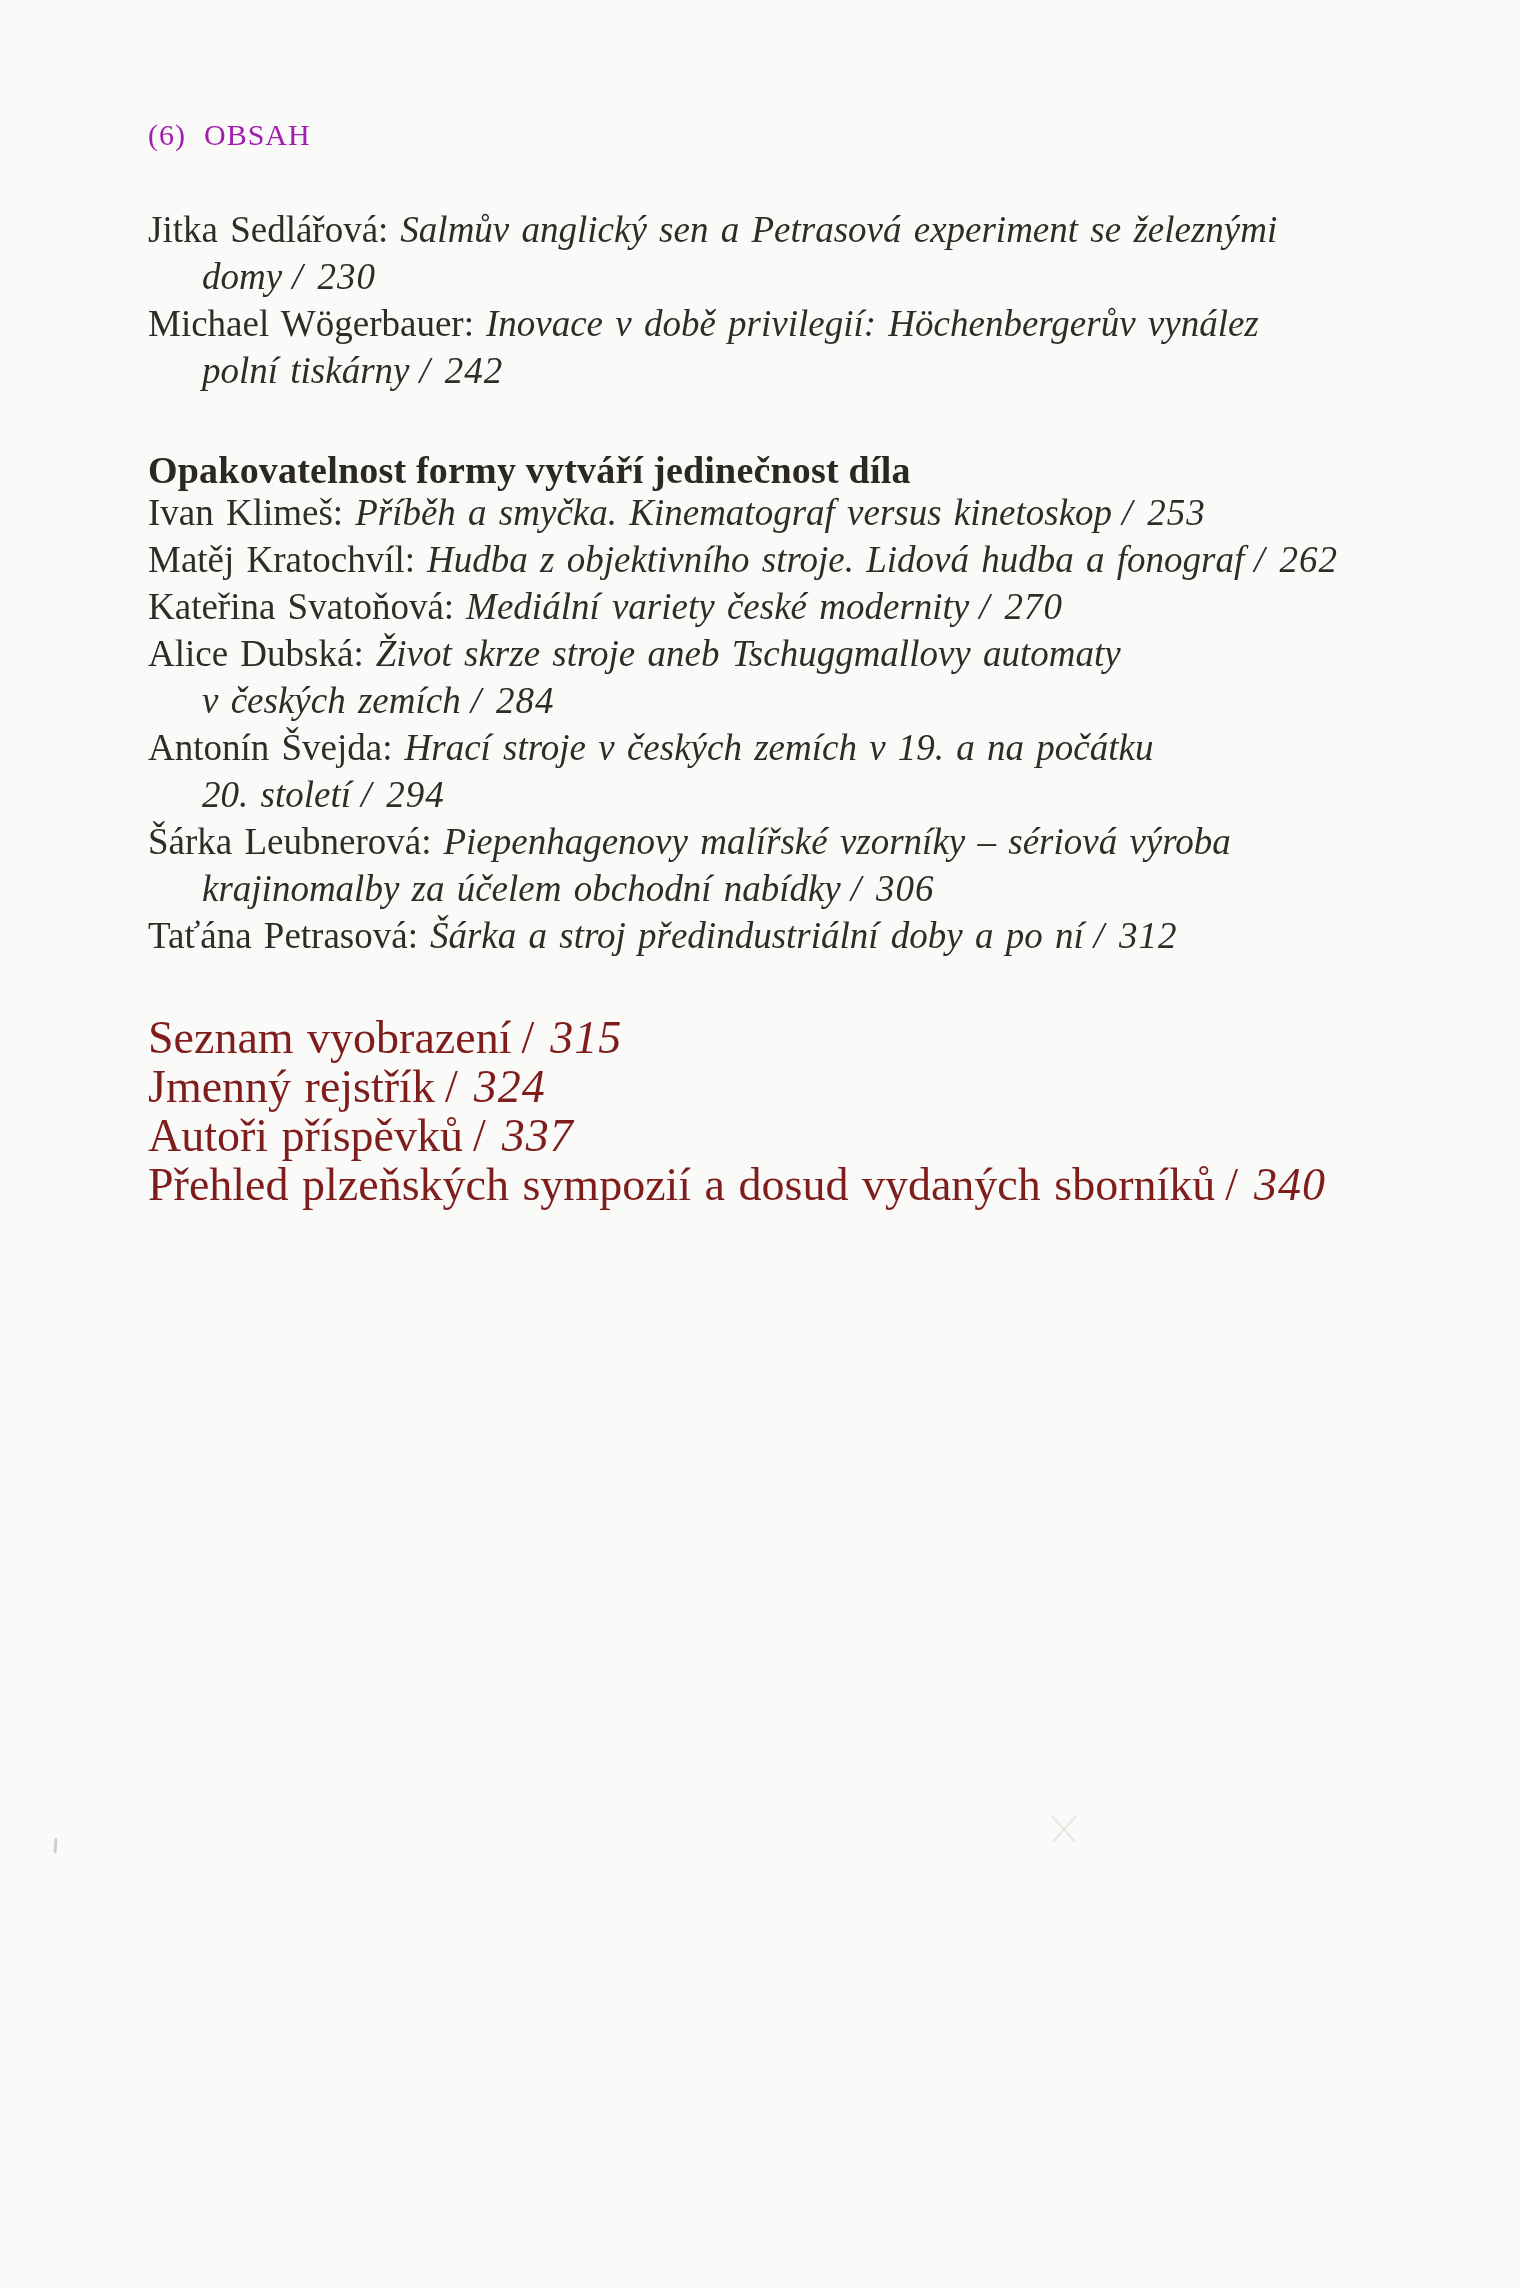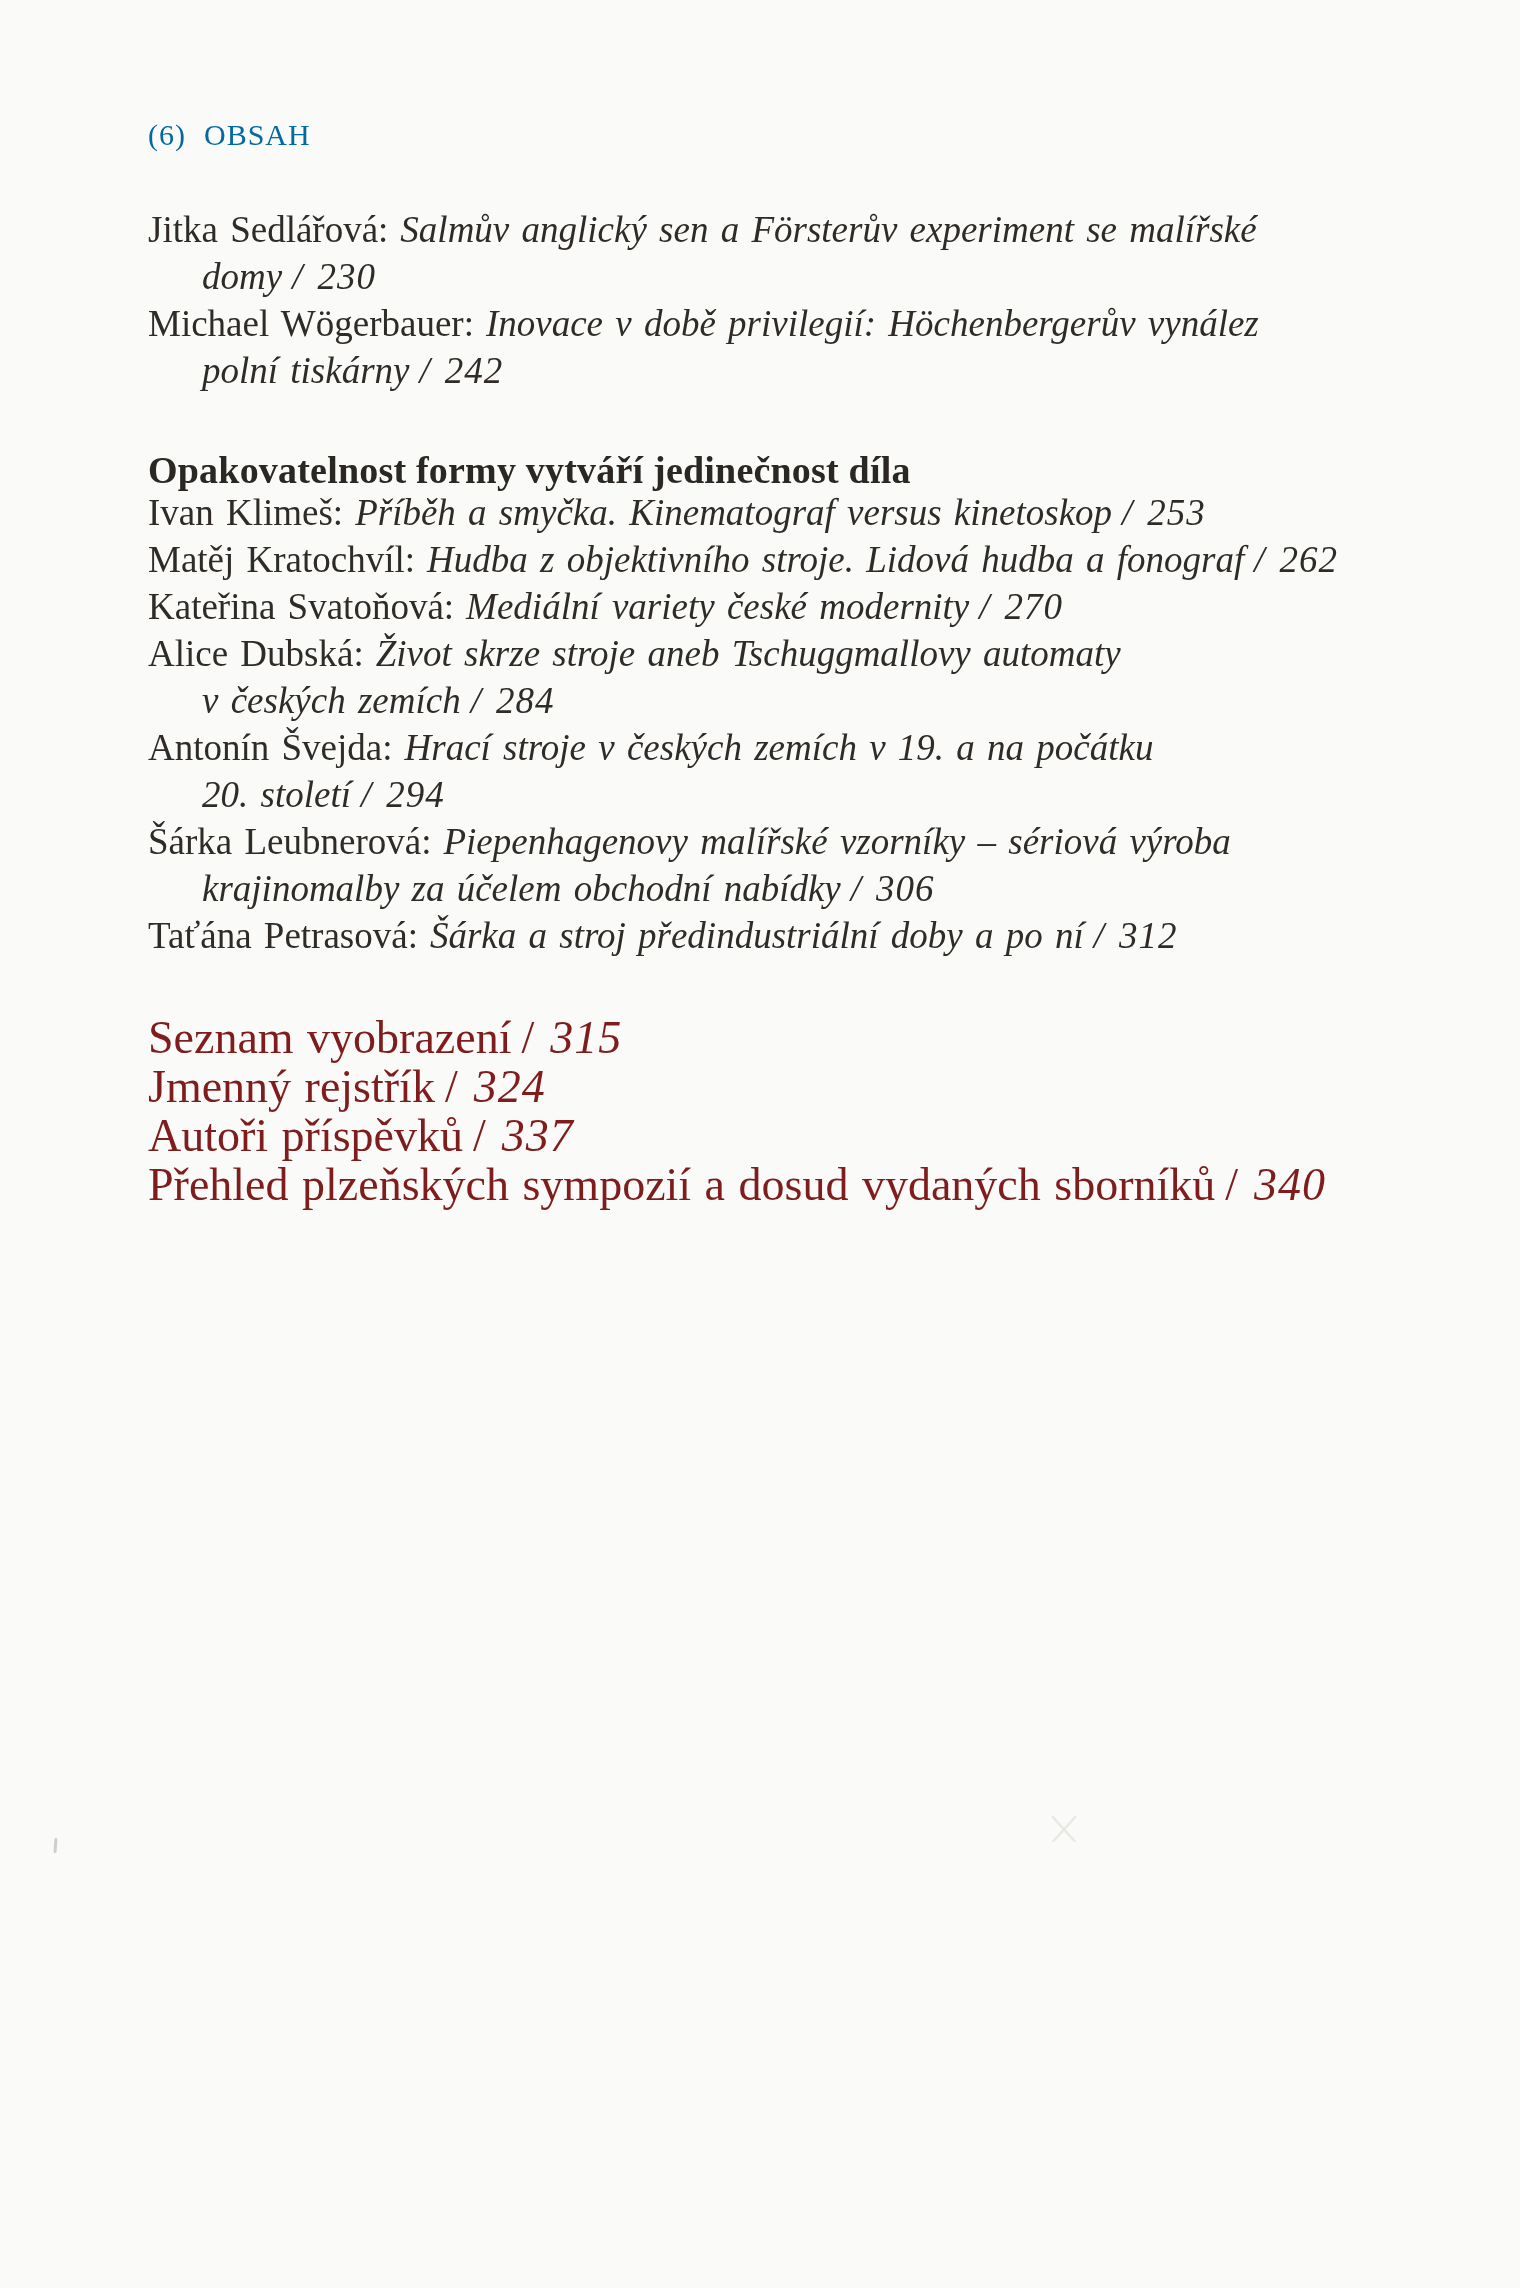--- a/index.html
+++ b/index.html
@@ -9,21 +9,21 @@
     margin:0 auto;
     background:#fafaf8;
     font-family:"Liberation Serif","DejaVu Serif",serif;
     color:#2f2b27;
     overflow:hidden;
   }
   
   .running-head{
     position:absolute;left:148px;top:118px;
     font-size:30px;line-height:34px;
-    letter-spacing:1px;color:#0369a1;
+    letter-spacing:1px;color:#a21caf;
     white-space:nowrap;
   }
   .running-head .folio{margin-right:18px;}
   
   .toc-block{position:absolute;left:148px;width:1340px;}
   .block1{top:206px;}
   .block2{top:489px;}
   .line{
     height:47px;line-height:47px;
     font-size:37px;white-space:nowrap;
@@ -67,21 +67,21 @@
 <body>
 
 <div class="page">
 
   <header class="running-head">
     <span class="folio">(6)</span><span>OBSAH</span>
   </header>
 
   <div class="toc-block block1">
     <div class="line">
-      <span class="author">Jitka Sedlářová:</span><span class="title">Salmův anglický sen a Försterův experiment se malířské</span>
+      <span class="author">Jitka Sedlářová:</span><span class="title">Salmův anglický sen a Petrasová experiment se železnými</span>
     </div>
     <div class="line indent">
       <span class="title">domy</span><span class="sep">/</span><span class="pagenum">230</span>
     </div>
     <div class="line">
       <span class="author">Michael Wögerbauer:</span><span class="title">Inovace v době privilegií: Höchenbergerův vynález</span>
     </div>
     <div class="line indent">
       <span class="title">polní tiskárny</span><span class="sep">/</span><span class="pagenum">242</span>
     </div>

